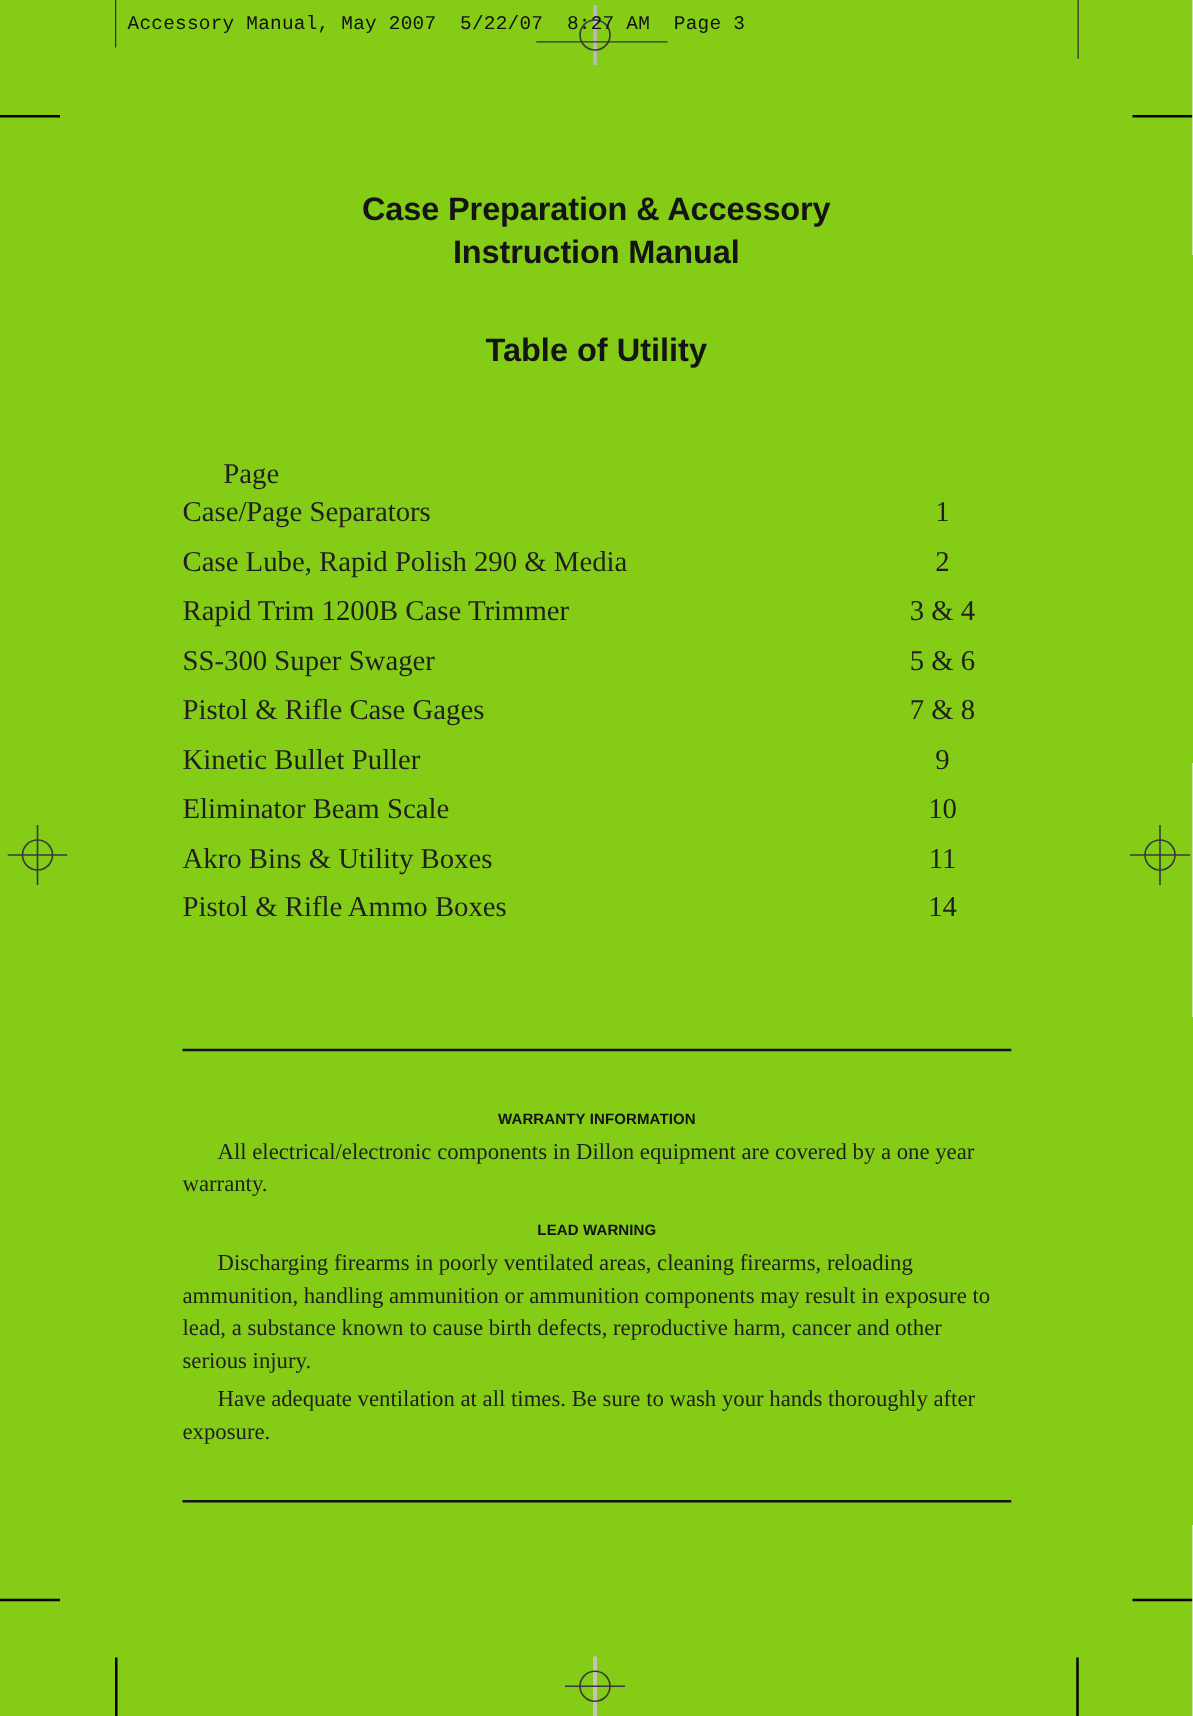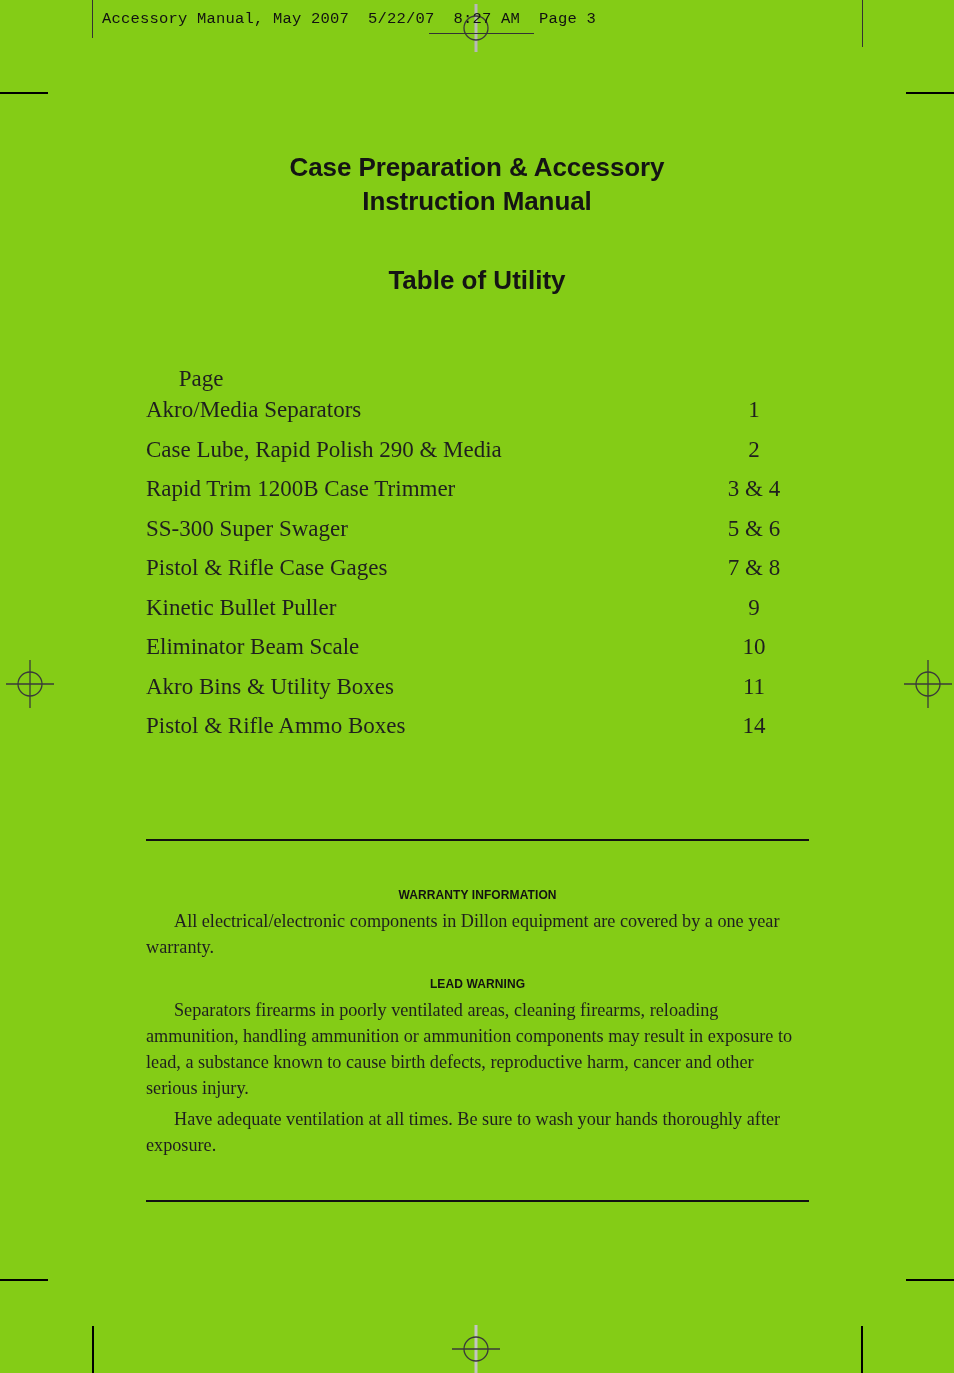--- a/index.html
+++ b/index.html
@@ -247,21 +247,21 @@
 
     <div class="toc-heading">Table of Utility</div>
 
     <div class="toc">
 
       <div class="toc-col-header">
         <span class="page-label">Page</span>
       </div>
 
       <div class="toc-row">
-        <span class="toc-title">Akro/Media Separators</span>
+        <span class="toc-title">Case/Page Separators</span>
         <span class="toc-page">1</span>
       </div>
 
       <div class="toc-row">
         <span class="toc-title">Case Lube, Rapid Polish 290 &amp; Media</span>
         <span class="toc-page">2</span>
       </div>
 
       <div class="toc-row">
         <span class="toc-title">Rapid Trim 1200B Case Trimmer</span>
@@ -300,20 +300,20 @@
 
     </div>
 
     <div class="hr top"></div>
 
     <div class="notice">
       <div class="notice-heading">WARRANTY INFORMATION</div>
       <div class="notice-para">All electrical/electronic components in Dillon equipment are covered by a one year warranty.</div>
 
       <div class="notice-heading second">LEAD WARNING</div>
-      <div class="notice-para">Separators firearms in poorly ventilated areas, cleaning firearms, reloading ammunition, handling ammunition or ammunition components may result in exposure to lead, a substance known to cause birth defects, reproductive harm, cancer and other serious injury.</div>
+      <div class="notice-para">Discharging firearms in poorly ventilated areas, cleaning firearms, reloading ammunition, handling ammunition or ammunition components may result in exposure to lead, a substance known to cause birth defects, reproductive harm, cancer and other serious injury.</div>
       <div class="notice-para tight">Have adequate ventilation at all times. Be sure to wash your hands thoroughly after exposure.</div>
     </div>
 
     <div class="hr bottom"></div>
 
   </div>
 </div>
 
 </body></html>

